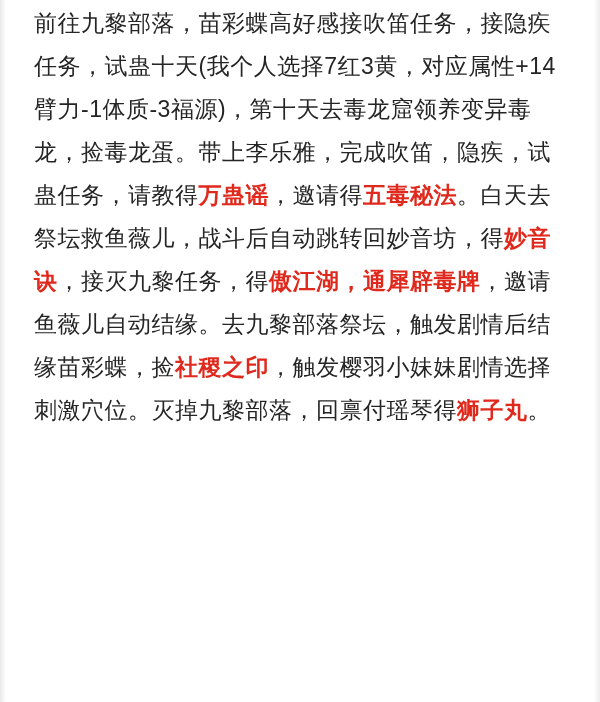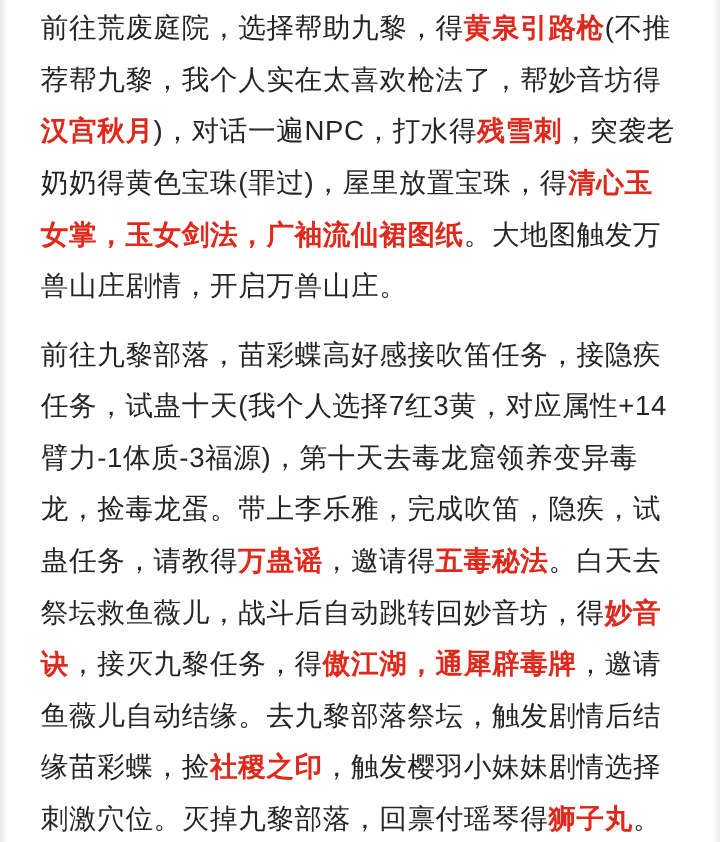--- a/index.html
+++ b/index.html
@@ -39,15 +39,14 @@
   .seg{color:var(--text-color);font-weight:400;}
   .seg.red{color:var(--accent);font-weight:700;}
 </style>
 </head>
 <body>
 
 <div class="page-edge left"></div>
 <div class="page-edge right"></div>
 
 <main class="article">
-    <p class="para"><span class="seg">前往荒废庭院，选择帮助九黎，得</span><span class="seg red">黄泉引路枪</span><span class="seg">(不推荐帮九黎，我个人实在太喜欢枪法了，帮妙音坊得</span><span class="seg red">汉宫秋月</span><span class="seg">)，对话一遍NPC，打水得</span><span class="seg red">残雪刺</span><span class="seg">，突袭老奶奶得黄色宝珠(罪过)，屋里放置宝珠，得</span><span class="seg red">清心玉女掌，玉女剑法，广袖流仙裙图纸</span><span class="seg">。大地图触发万兽山庄剧情，开启万兽山庄。</span></p>
     <p class="para"><span class="seg">前往九黎部落，苗彩蝶高好感接吹笛任务，接隐疾任务，试蛊十天(我个人选择7红3黄，对应属性+14臂力-1体质-3福源)，第十天去毒龙窟领养变异毒龙，捡毒龙蛋。带上李乐雅，完成吹笛，隐疾，试蛊任务，请教得</span><span class="seg red">万蛊谣</span><span class="seg">，邀请得</span><span class="seg red">五毒秘法</span><span class="seg">。白天去祭坛救鱼薇儿，战斗后自动跳转回妙音坊，得</span><span class="seg red">妙音诀</span><span class="seg">，接灭九黎任务，得</span><span class="seg red">傲江湖，通犀辟毒牌</span><span class="seg">，邀请鱼薇儿自动结缘。去九黎部落祭坛，触发剧情后结缘苗彩蝶，捡</span><span class="seg red">社稷之印</span><span class="seg">，触发樱羽小妹妹剧情选择刺激穴位。灭掉九黎部落，回禀付瑶琴得</span><span class="seg red">狮子丸</span><span class="seg">。</span></p>
   </main>
 
 </body></html>

